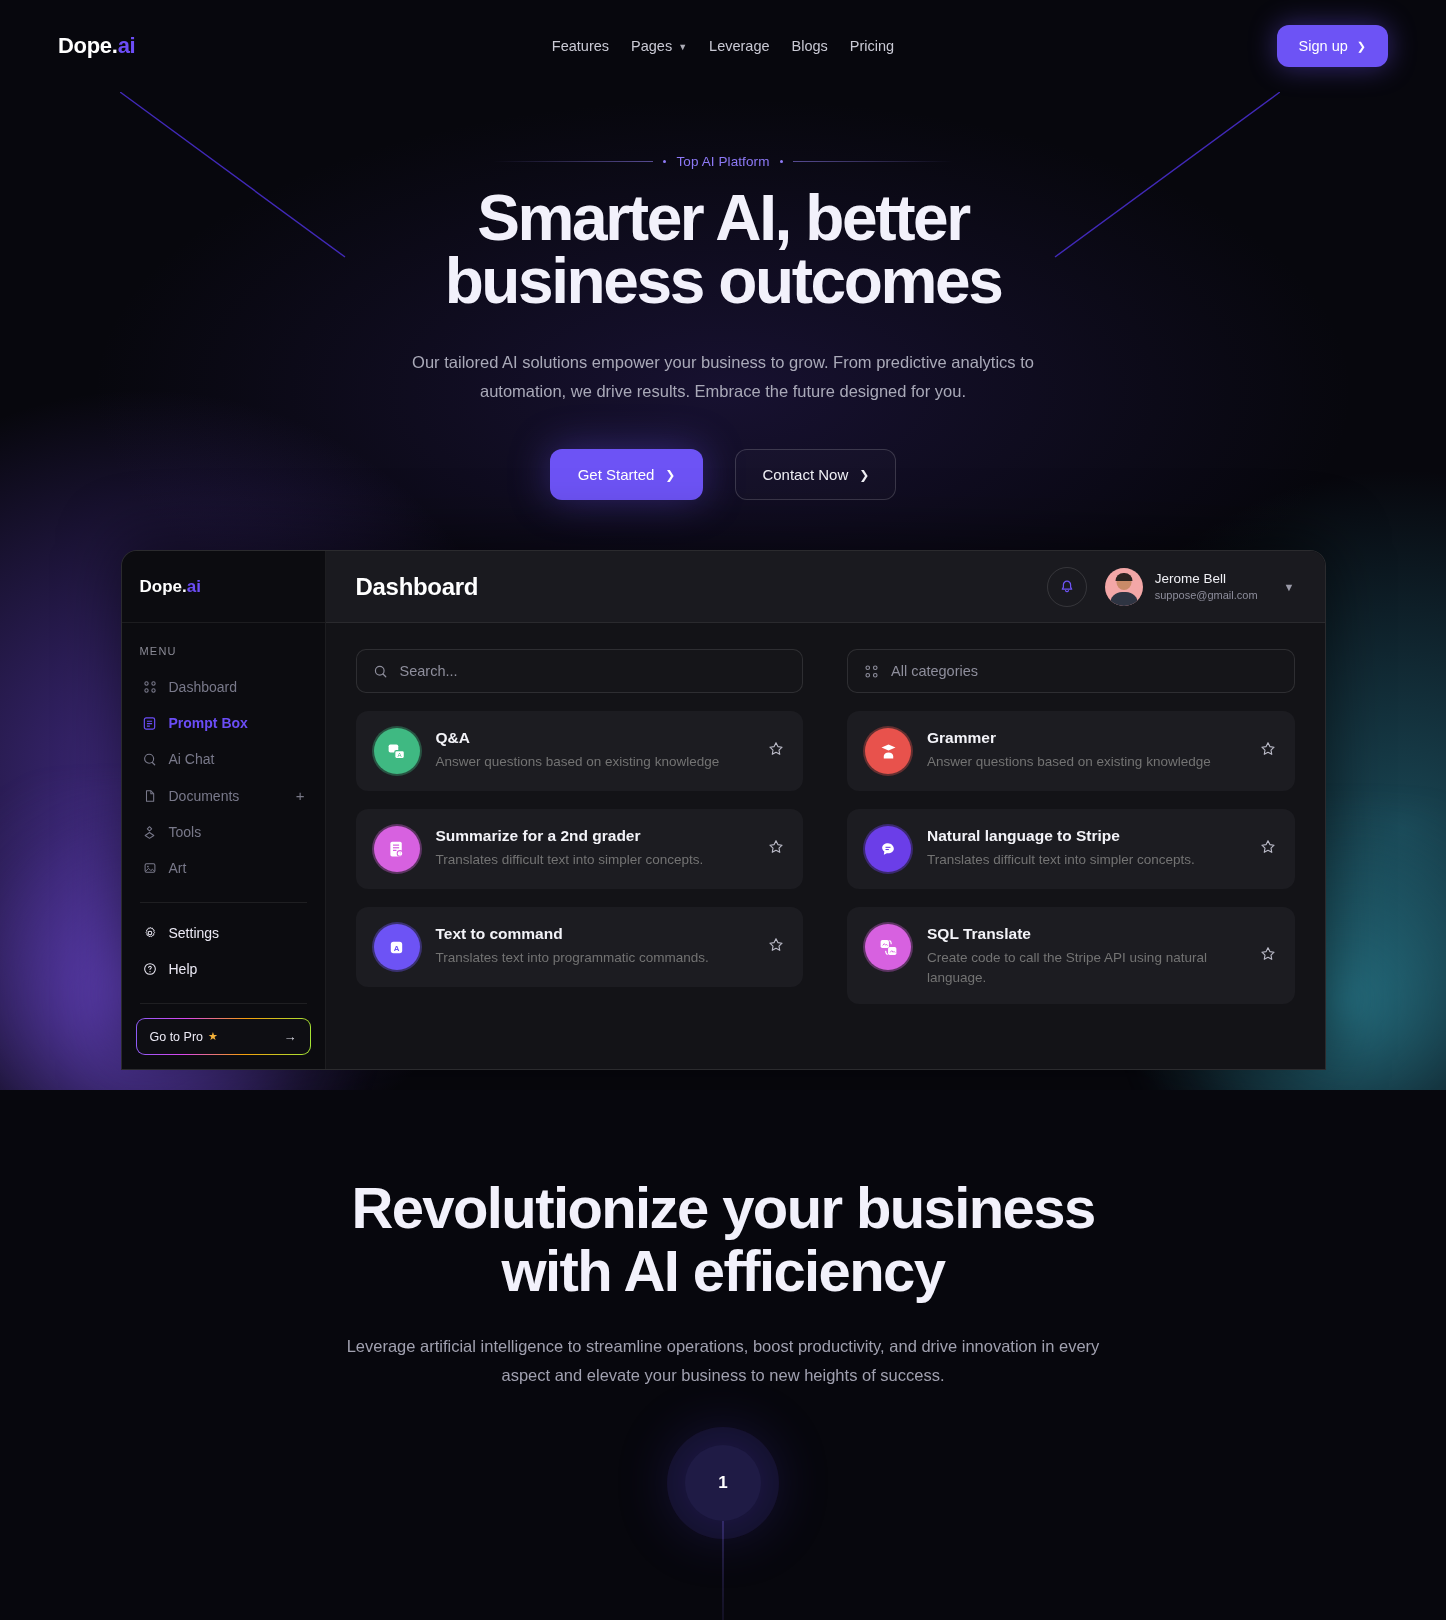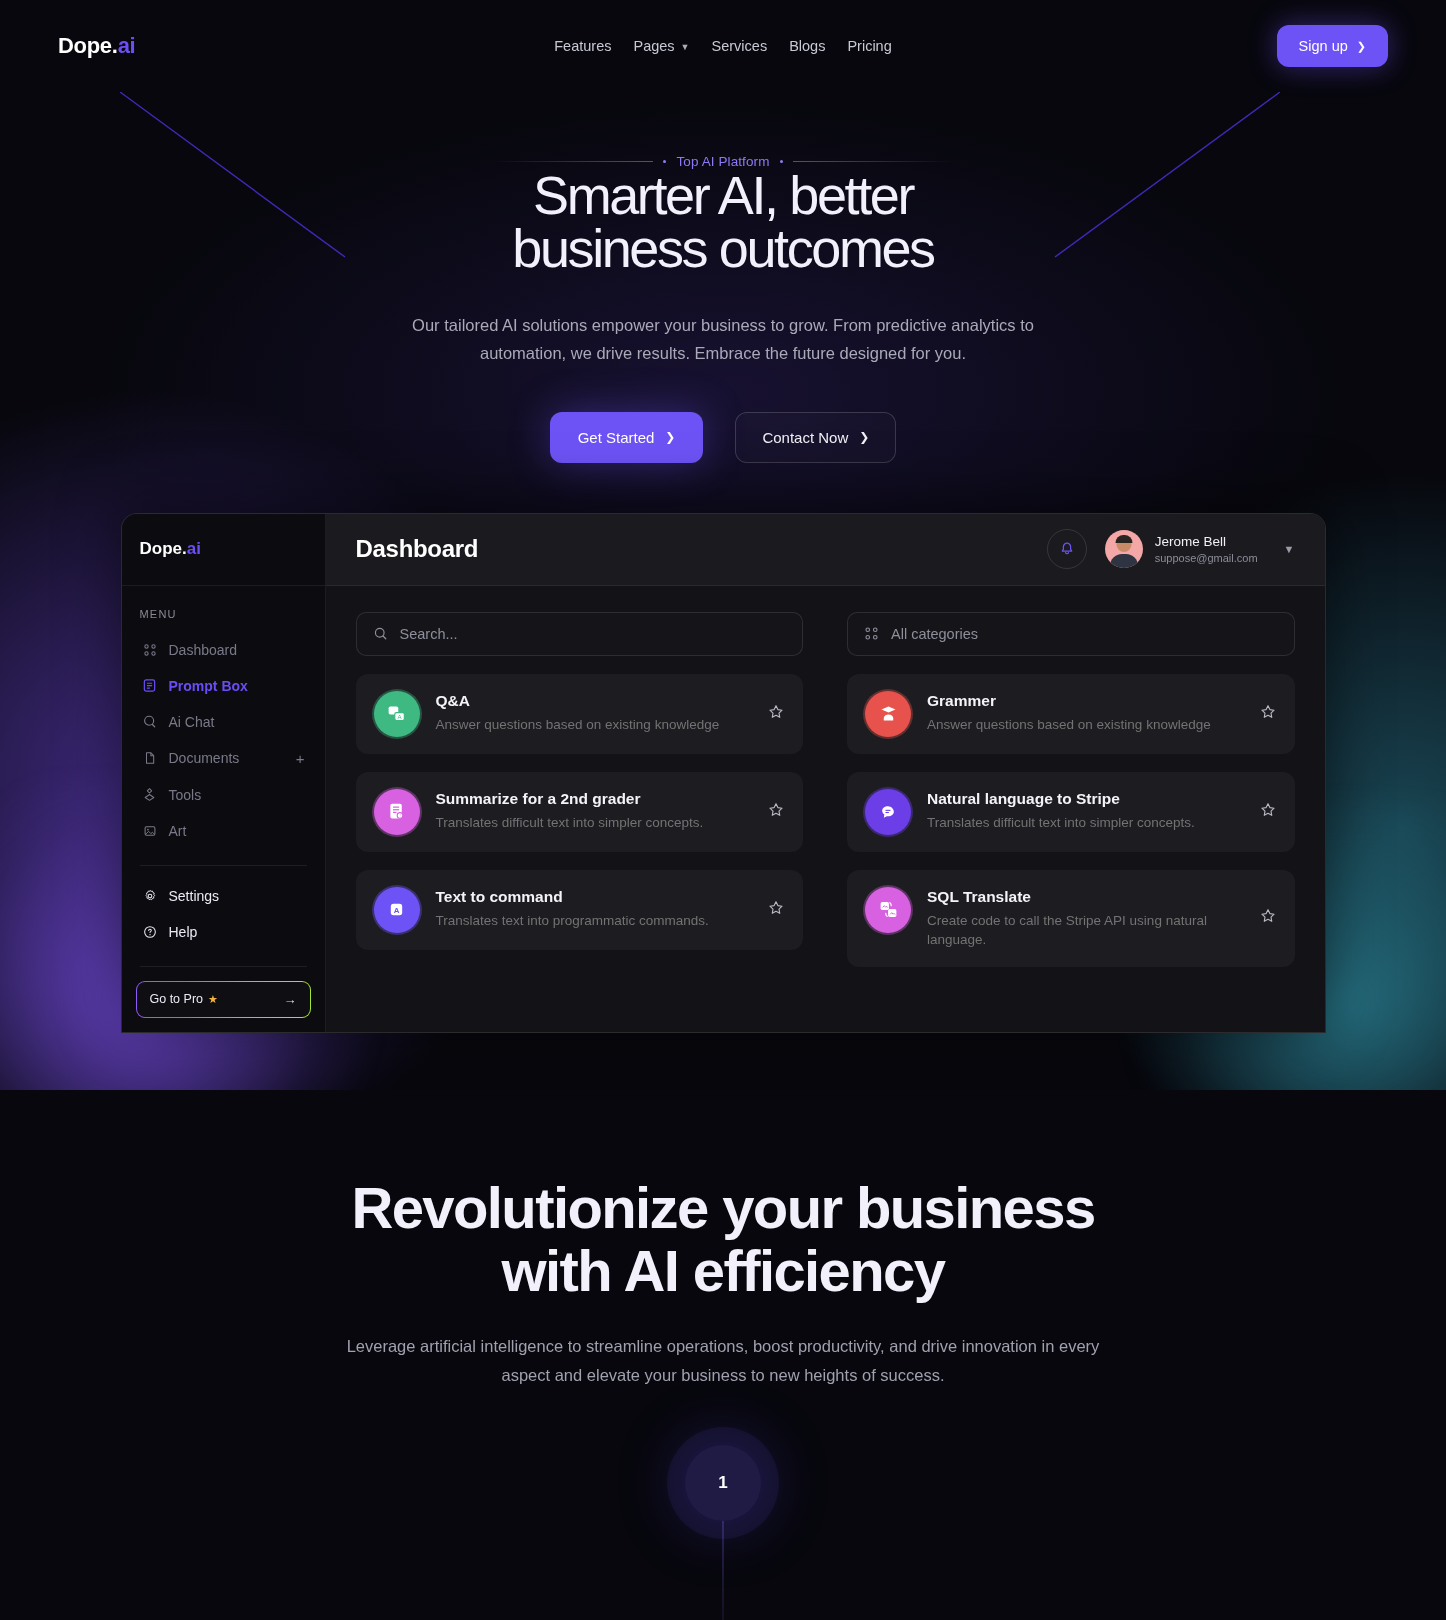--- a/index.html
+++ b/index.html
@@ -74,21 +74,22 @@
   }
   .eyebrow-line {
     width: 160px; height: 1px;
     background: linear-gradient(90deg, rgba(124,101,247,0) 0%, rgba(150,130,250,0.55) 100%);
   }
   .eyebrow-line.right { background: linear-gradient(90deg, rgba(150,130,250,0.55) 0%, rgba(124,101,247,0) 100%); }
   .eyebrow-dot { width: 3px; height: 3px; border-radius: 50%; background: #8f7bf7; }
   .eyebrow-text { font-size: 13.5px; color: #8d79f6; letter-spacing: 0.1px; }
 
   .hero-title {
-    font-size: 54px; line-height: 0.98; font-weight: 400;
+    margin-top: 18px;
+    font-size: 64px; line-height: 0.98; font-weight: 700;
     letter-spacing: -2.4px; color: #f2f1fb;
   }
   .hero-sub {
     margin: 36px auto 0; max-width: 660px;
     font-size: 16.5px; line-height: 1.72; color: #a9a9b8;
   }
   .hero-cta { margin-top: 44px; display: flex; align-items: center; justify-content: center; gap: 32px; }
   .btn-primary {
     display: inline-flex; align-items: center; gap: 11px;
     background: #6d53f5; color: #fff; border: none; font-family: inherit;
@@ -254,21 +255,21 @@
 
     <div class="nav-links">
       <a class="nav-link" href="#">
           <span>Features</span>
         </a>
       <a class="nav-link" href="#">
           <span>Pages</span>
           <span class="chev">▼</span>
         </a>
       <a class="nav-link" href="#">
-          <span>Services</span>
+          <span>Leverage</span>
         </a>
       <a class="nav-link" href="#">
           <span>Blogs</span>
         </a>
       <a class="nav-link" href="#">
           <span>Pricing</span>
         </a>
     </div>
 
     <button class="signup-btn">

